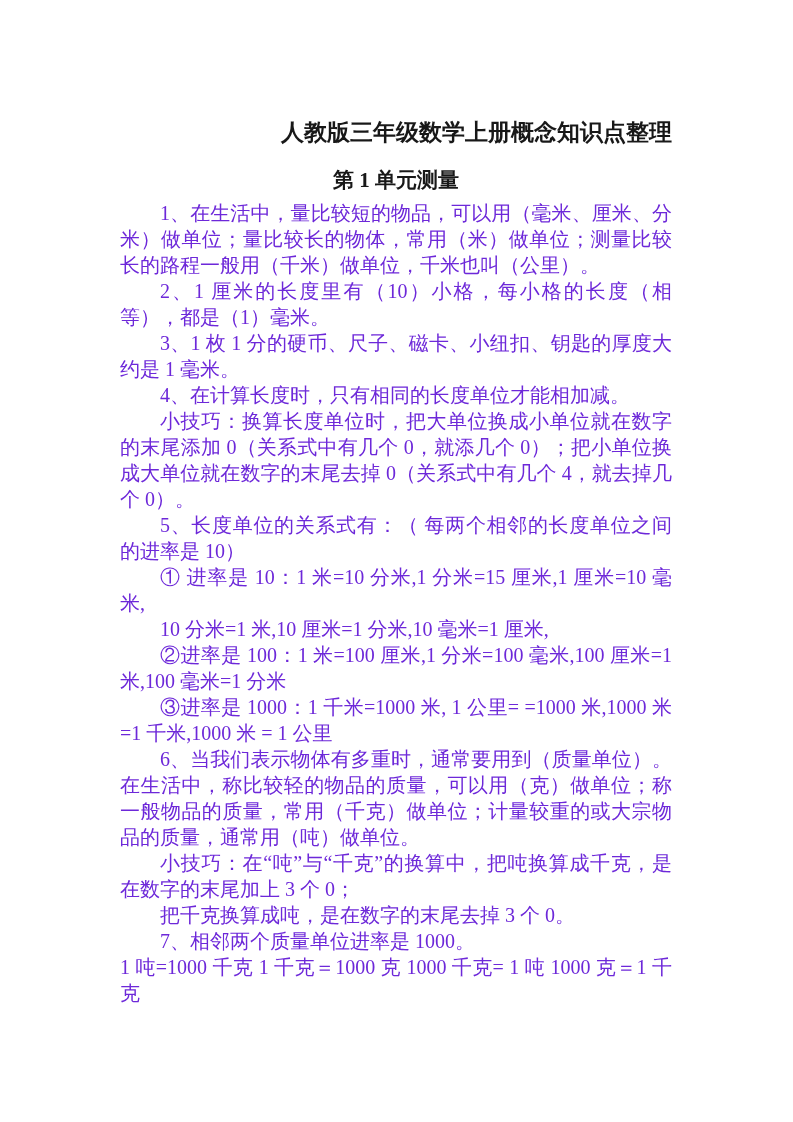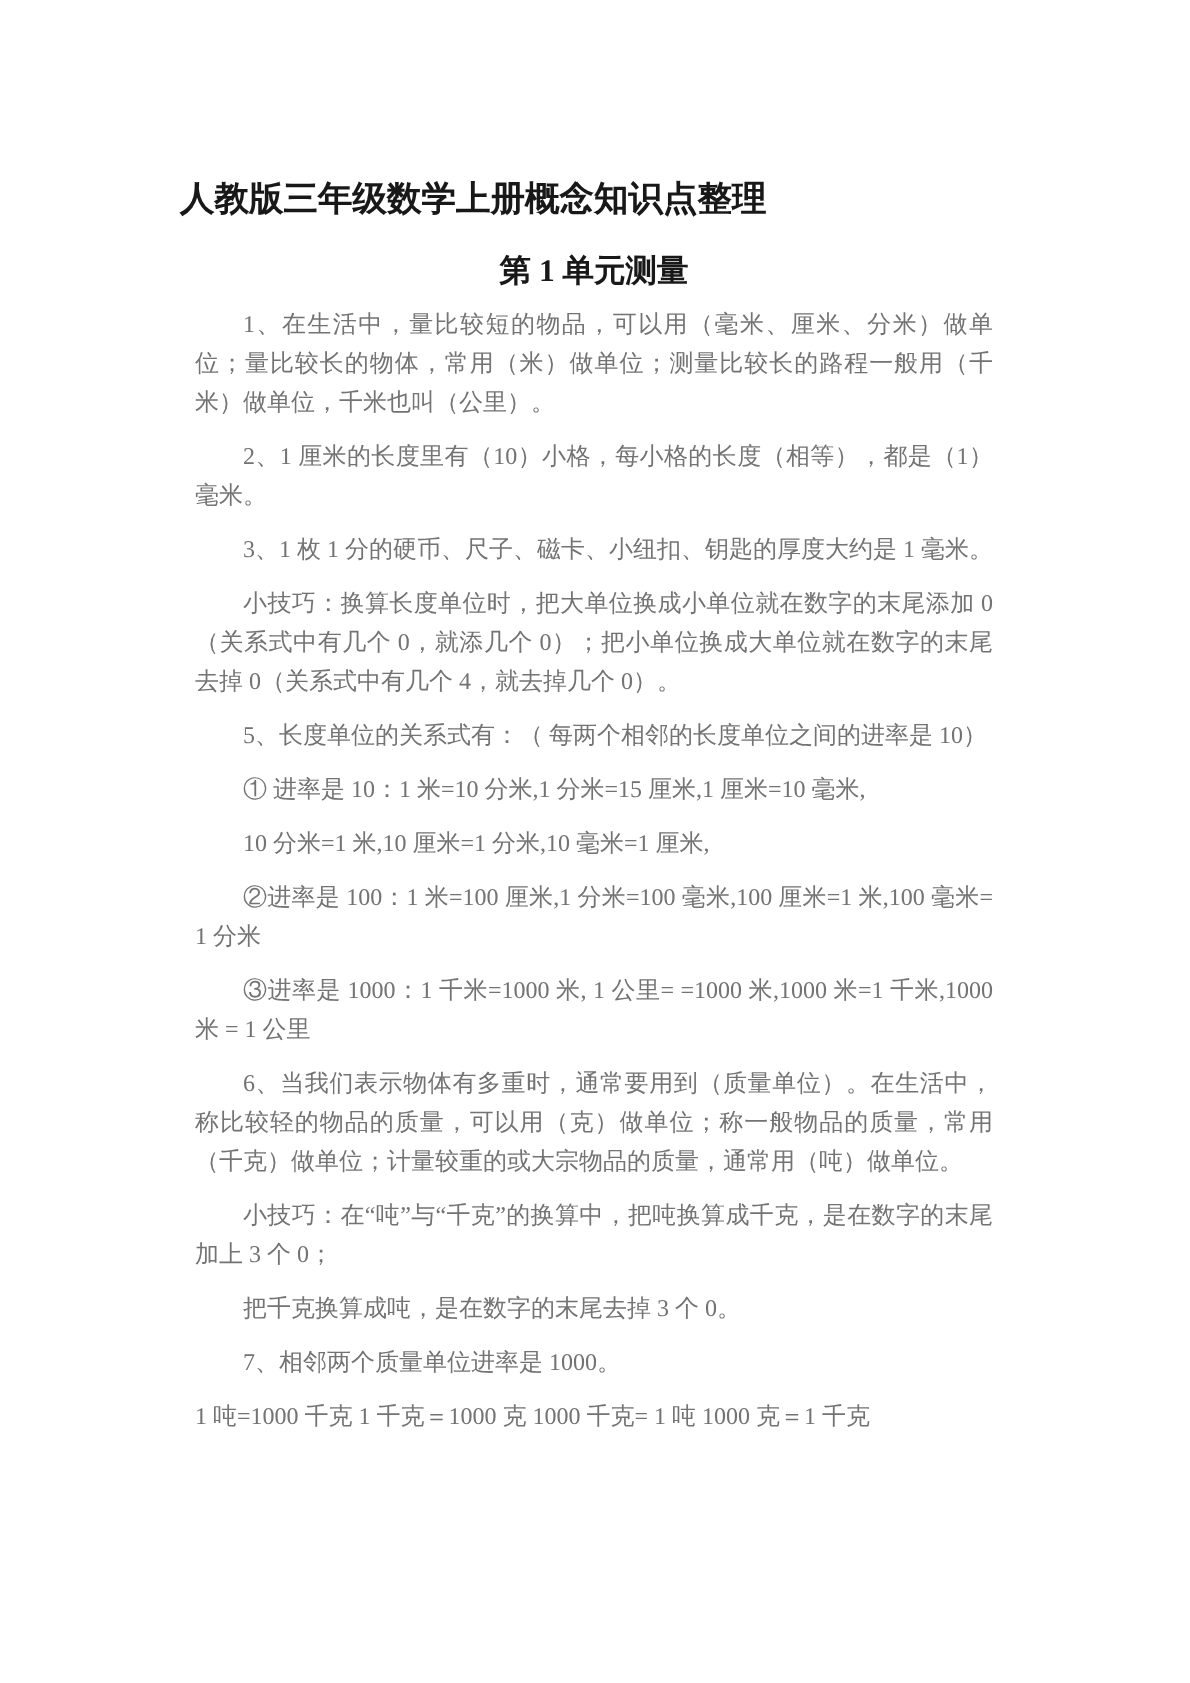--- a/index.html
+++ b/index.html
@@ -20,38 +20,38 @@
     width: 793px;
     height: 1122px;
     padding: 118px 121px 0 120px;
     background: #ffffff;
   }
   .doc-title {
     margin: 0 0 18px 0;
     font-size: 23px;
     line-height: 30px;
     font-weight: 700;
-    text-align: left;
+    text-align: right;
     color: #181818;
   }
   .section-title {
     margin: 0 0 6px 0;
     font-size: 21px;
     line-height: 28px;
     font-weight: 700;
     text-align: center;
     color: #181818;
   }
   p.para {
-    margin: 10px;
-    font-size: 16px;
+    margin: 0;
+    font-size: 20px;
     line-height: 26px;
     text-align: justify;
     word-break: break-all;
-    color: #737373;
+    color: #6d28d9;
   }
   .ind { text-indent: 2em; }
   .mb-blank  { margin-bottom: 21px; }
   .mb-blank2 { margin-bottom: 22px; }
   .mb-blank3 { margin-bottom: 23px; }
   .mb-tip    { margin-bottom: 20px; }
   .mb-sub    { margin-bottom: 9px; }
   .mb-sub2   { margin-bottom: 13px; }
   .mb-big    { margin-bottom: 32px; }
   .mb-tight  { margin-bottom: 2px; }
@@ -75,20 +75,21 @@
   <h1 class="doc-title">人教版三年级数学上册概念知识点整理</h1>
 
   <h2 class="section-title">第 1 单元测量</h2>
 
   <p class="para ind mb-blank">1、在生活中，量比较短的物品，可以用（毫米、厘米、分米）做单位；量比较长的物体，常用（米）做单位；测量比较长的路程一般用（千米）做单位，千米也叫（公里）。</p>
 
   <p class="para ind mb-blank2">2、1 厘米的长度里有（10）小格，每小格的长度（相等），都是（1）毫米。</p>
 
   <p class="para ind mb-blank3">3、1 枚 1 分的硬币、尺子、磁卡、小纽扣、钥匙的厚度大约是 1 毫米。</p>
 
+  <p class="para ind">4、在计算长度时，只有相同的长度单位才能相加减。</p>
 
   <p class="para ind mb-tip">小技巧：换算长度单位时，把大单位换成小单位就在数字的末尾添加 0（关系式中有几个 0，就添几个 0）；把小单位换成大单位就在数字的末尾去掉 0（关系式中有几个 4，就去掉几个 0）。</p>
 
   <p class="para ind mb-sub">5、长度单位的关系式有：（ 每两个相邻的长度单位之间的进率是 10）</p>
 
   <p class="para ind mb-sub">① 进率是 10：1 米=10 分米,1 分米=15 厘米,1 厘米=10 毫米,</p>
 
   <p class="para ind mb-sub">10 分米=1 米,10 厘米=1 分米,10 毫米=1 厘米,</p>
 
   <p class="para ind mb-sub2">②进率是 100：1 米=100 厘米,1 分米=100 毫米,100 厘米=1 米,100 毫米=1 分米</p>

